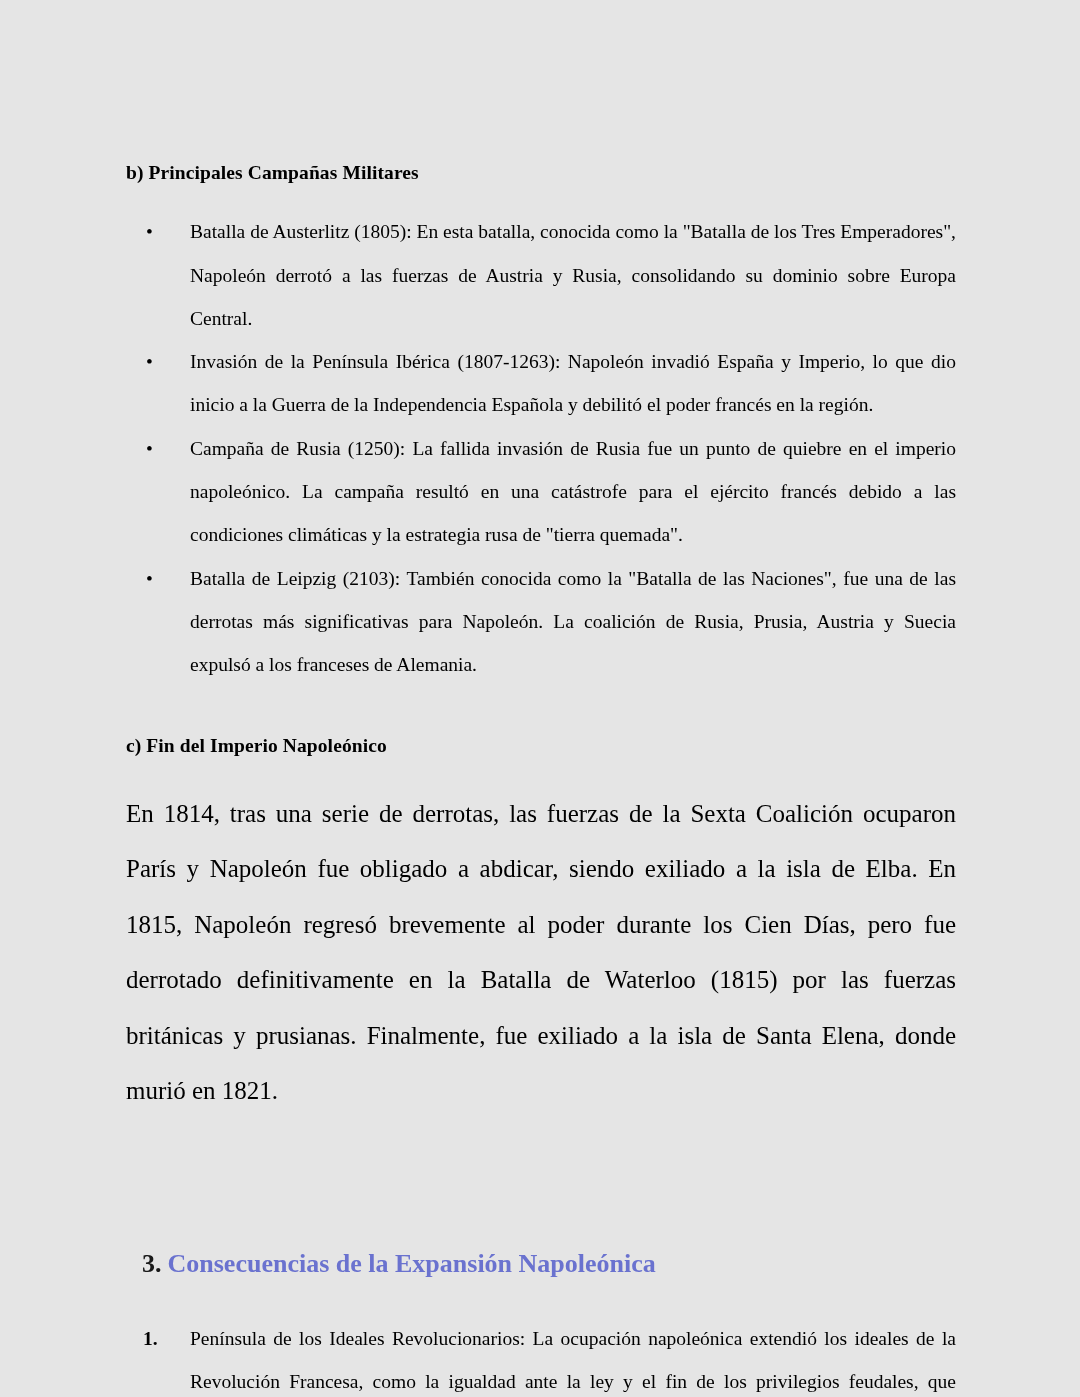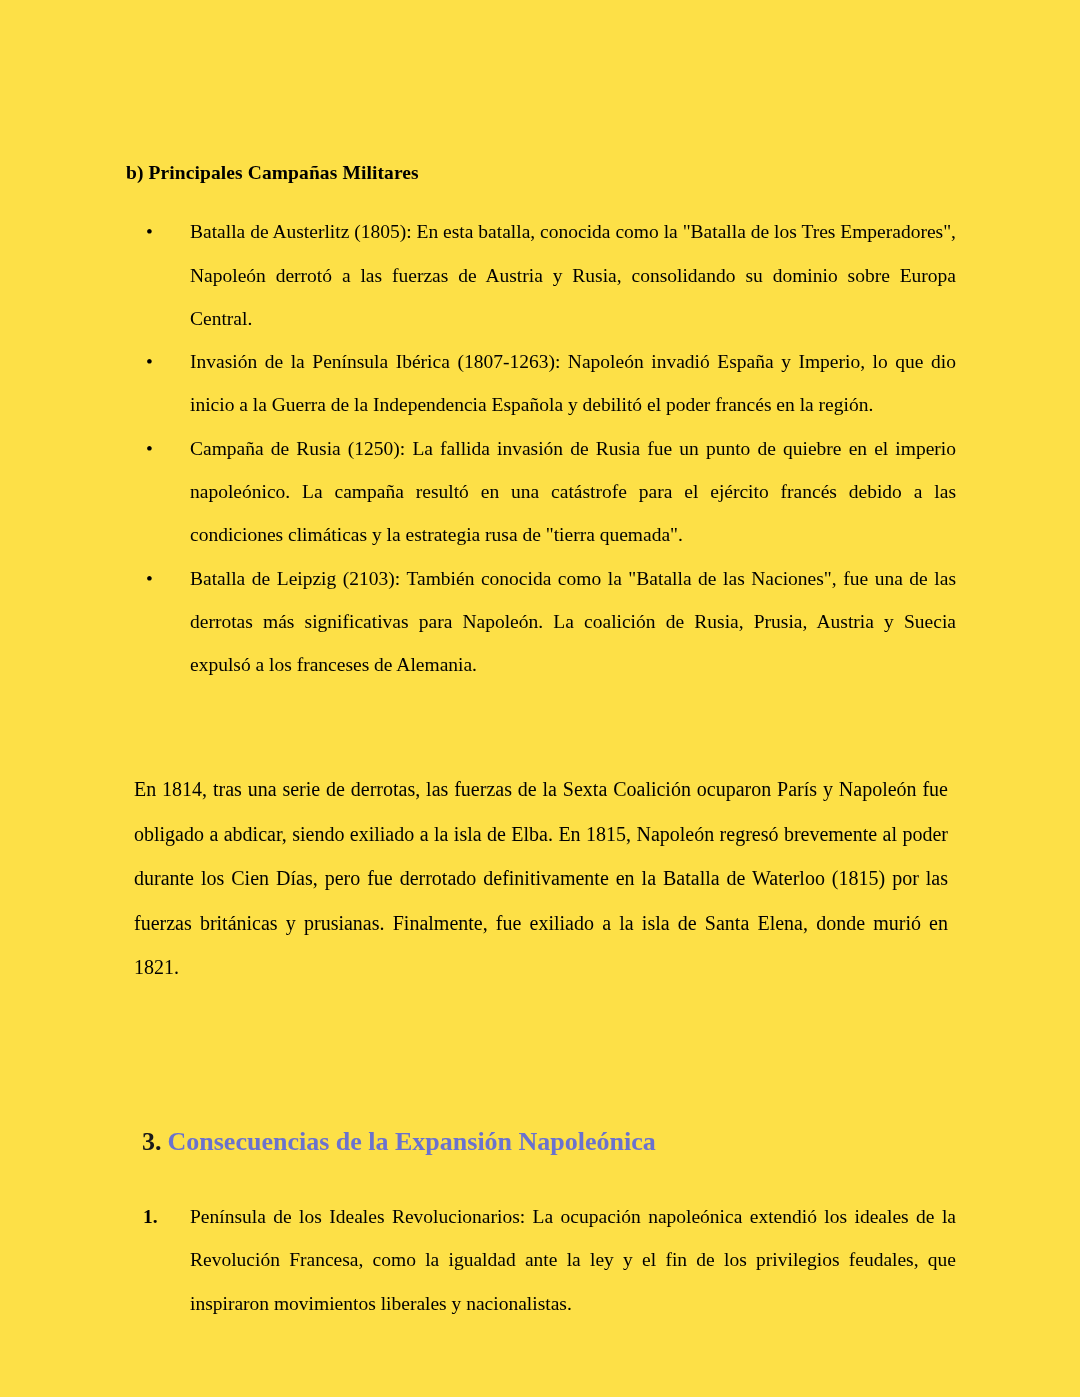--- a/index.html
+++ b/index.html
@@ -11,21 +11,21 @@
     width: 1080px;
     height: 1397px;
     font-family: "Liberation Serif", "DejaVu Serif", serif;
     color: #000000;
     -webkit-font-smoothing: antialiased;
   }
   .page {
     position: relative;
     width: 1080px;
     height: 1397px;
-    background: #fde047;
+    background: #e5e5e5;
     overflow: hidden;
   }
   .content {
     position: absolute;
     left: 126px;
     top: 160px;
     width: 830px;
   }
 
   
@@ -79,22 +79,22 @@
     top: 0;
     font-size: 19.5px;
     font-weight: bold;
     line-height: 2.22;
   }
 
   .lead { font-weight: normal; }
 
   
   p.body-par {
-    margin: 8px;
-    font-size: 20px;
+    margin: 0;
+    font-size: 25px;
     line-height: 2.22;
     text-align: justify;
     text-justify: inter-word;
   }
 
   
   .section-heading {
     margin: 16px;
     font-size: 26px;
     font-weight: bold;
@@ -135,20 +135,21 @@
         <span class="lead">Campaña de Rusia (1250)</span><span>: La fallida invasión de Rusia fue un punto de quiebre en el imperio napoleónico. La campaña resultó en una catástrofe para el ejército francés debido a las condiciones climáticas y la estrategia rusa de "tierra quemada".</span>
       </li>
       <li>
         <span class="bullet-mark">•</span>
         <span class="lead">Batalla de Leipzig (2103)</span><span>: También conocida como la "Batalla de las Naciones", fue una de las derrotas más significativas para Napoleón. La coalición de Rusia, Prusia, Austria y Suecia expulsó a los franceses de Alemania.</span>
       </li>
     </ul>
 
     <div class="sp-list-to-heading"></div>
 
+    <h3 class="sub-heading">c) Fin del Imperio Napoleónico</h3>
 
     <div class="sp-heading-to-par"></div>
 
     <p class="body-par"><span>En 1814, tras una serie de derrotas, las fuerzas de la Sexta Coalición ocuparon París y Napoleón fue obligado a abdicar, siendo exiliado a la isla de Elba. En 1815, Napoleón regresó brevemente al poder durante los </span><span class="lead">Cien Días</span><span>, pero fue derrotado definitivamente en la </span><span class="lead">Batalla de Waterloo</span><span> (1815) por las fuerzas británicas y prusianas. Finalmente, fue exiliado a la isla de Santa Elena, donde murió en 1821.</span></p>
 
     <div class="sp-par-to-section"></div>
 
     <h2 class="section-heading"><span class="sec-num">3.</span><span class="sec-title">Consecuencias de la Expansión Napoleónica</span></h2>
 
     <div class="sp-section-to-list"></div>

